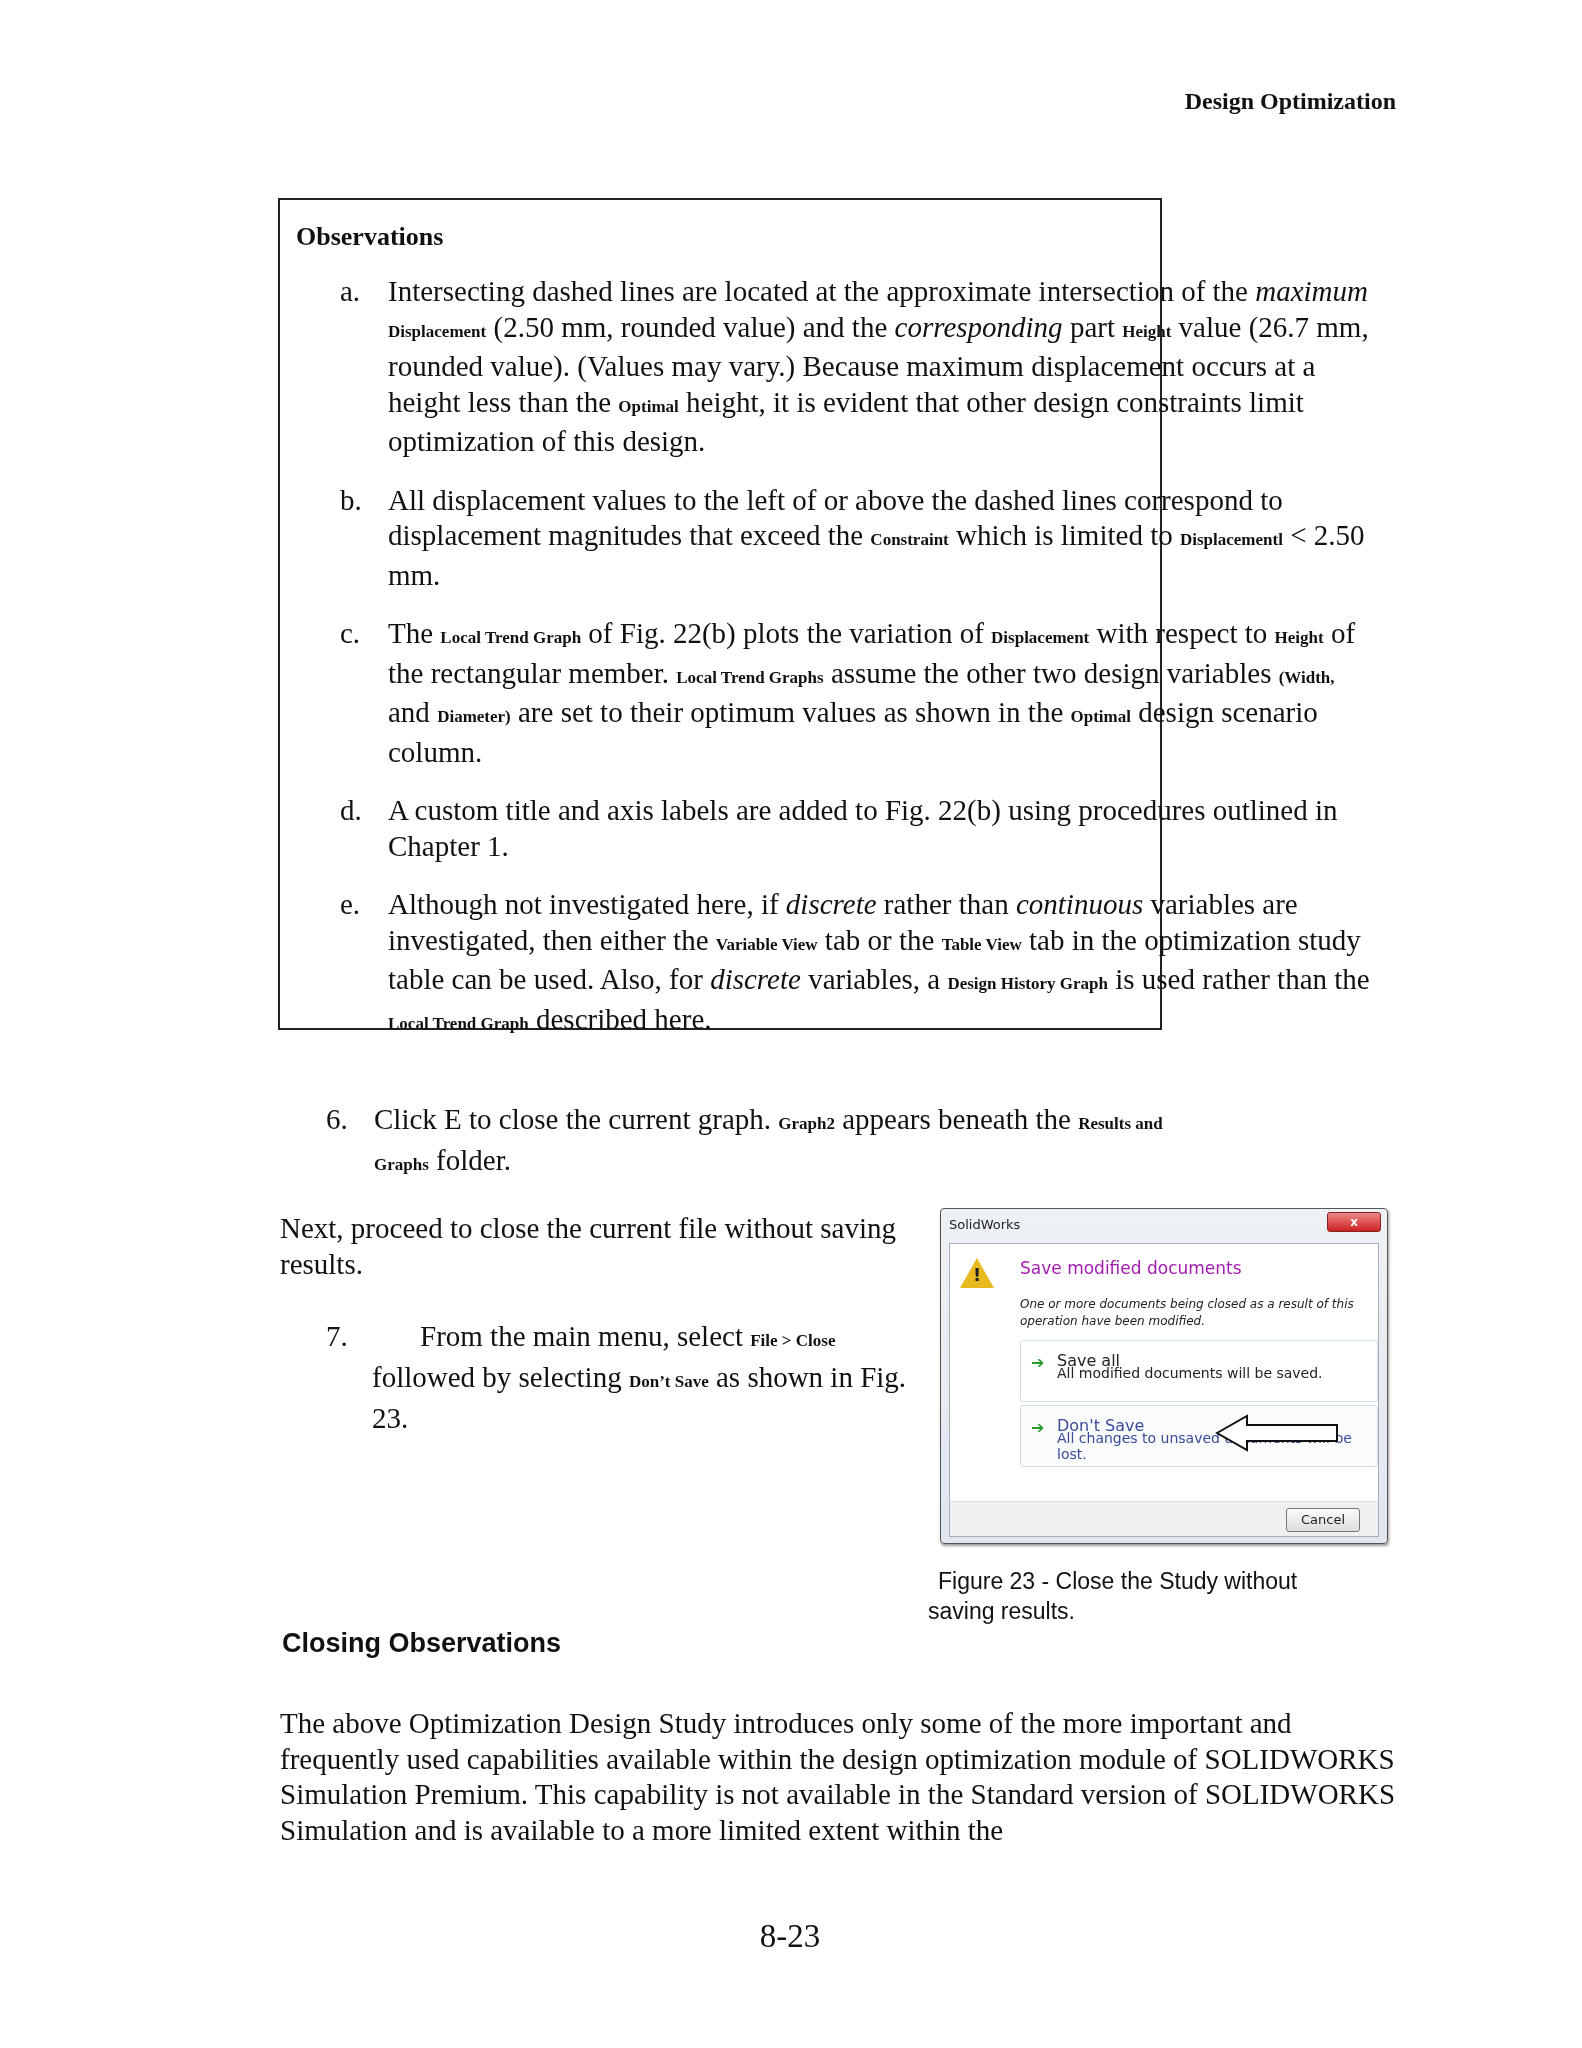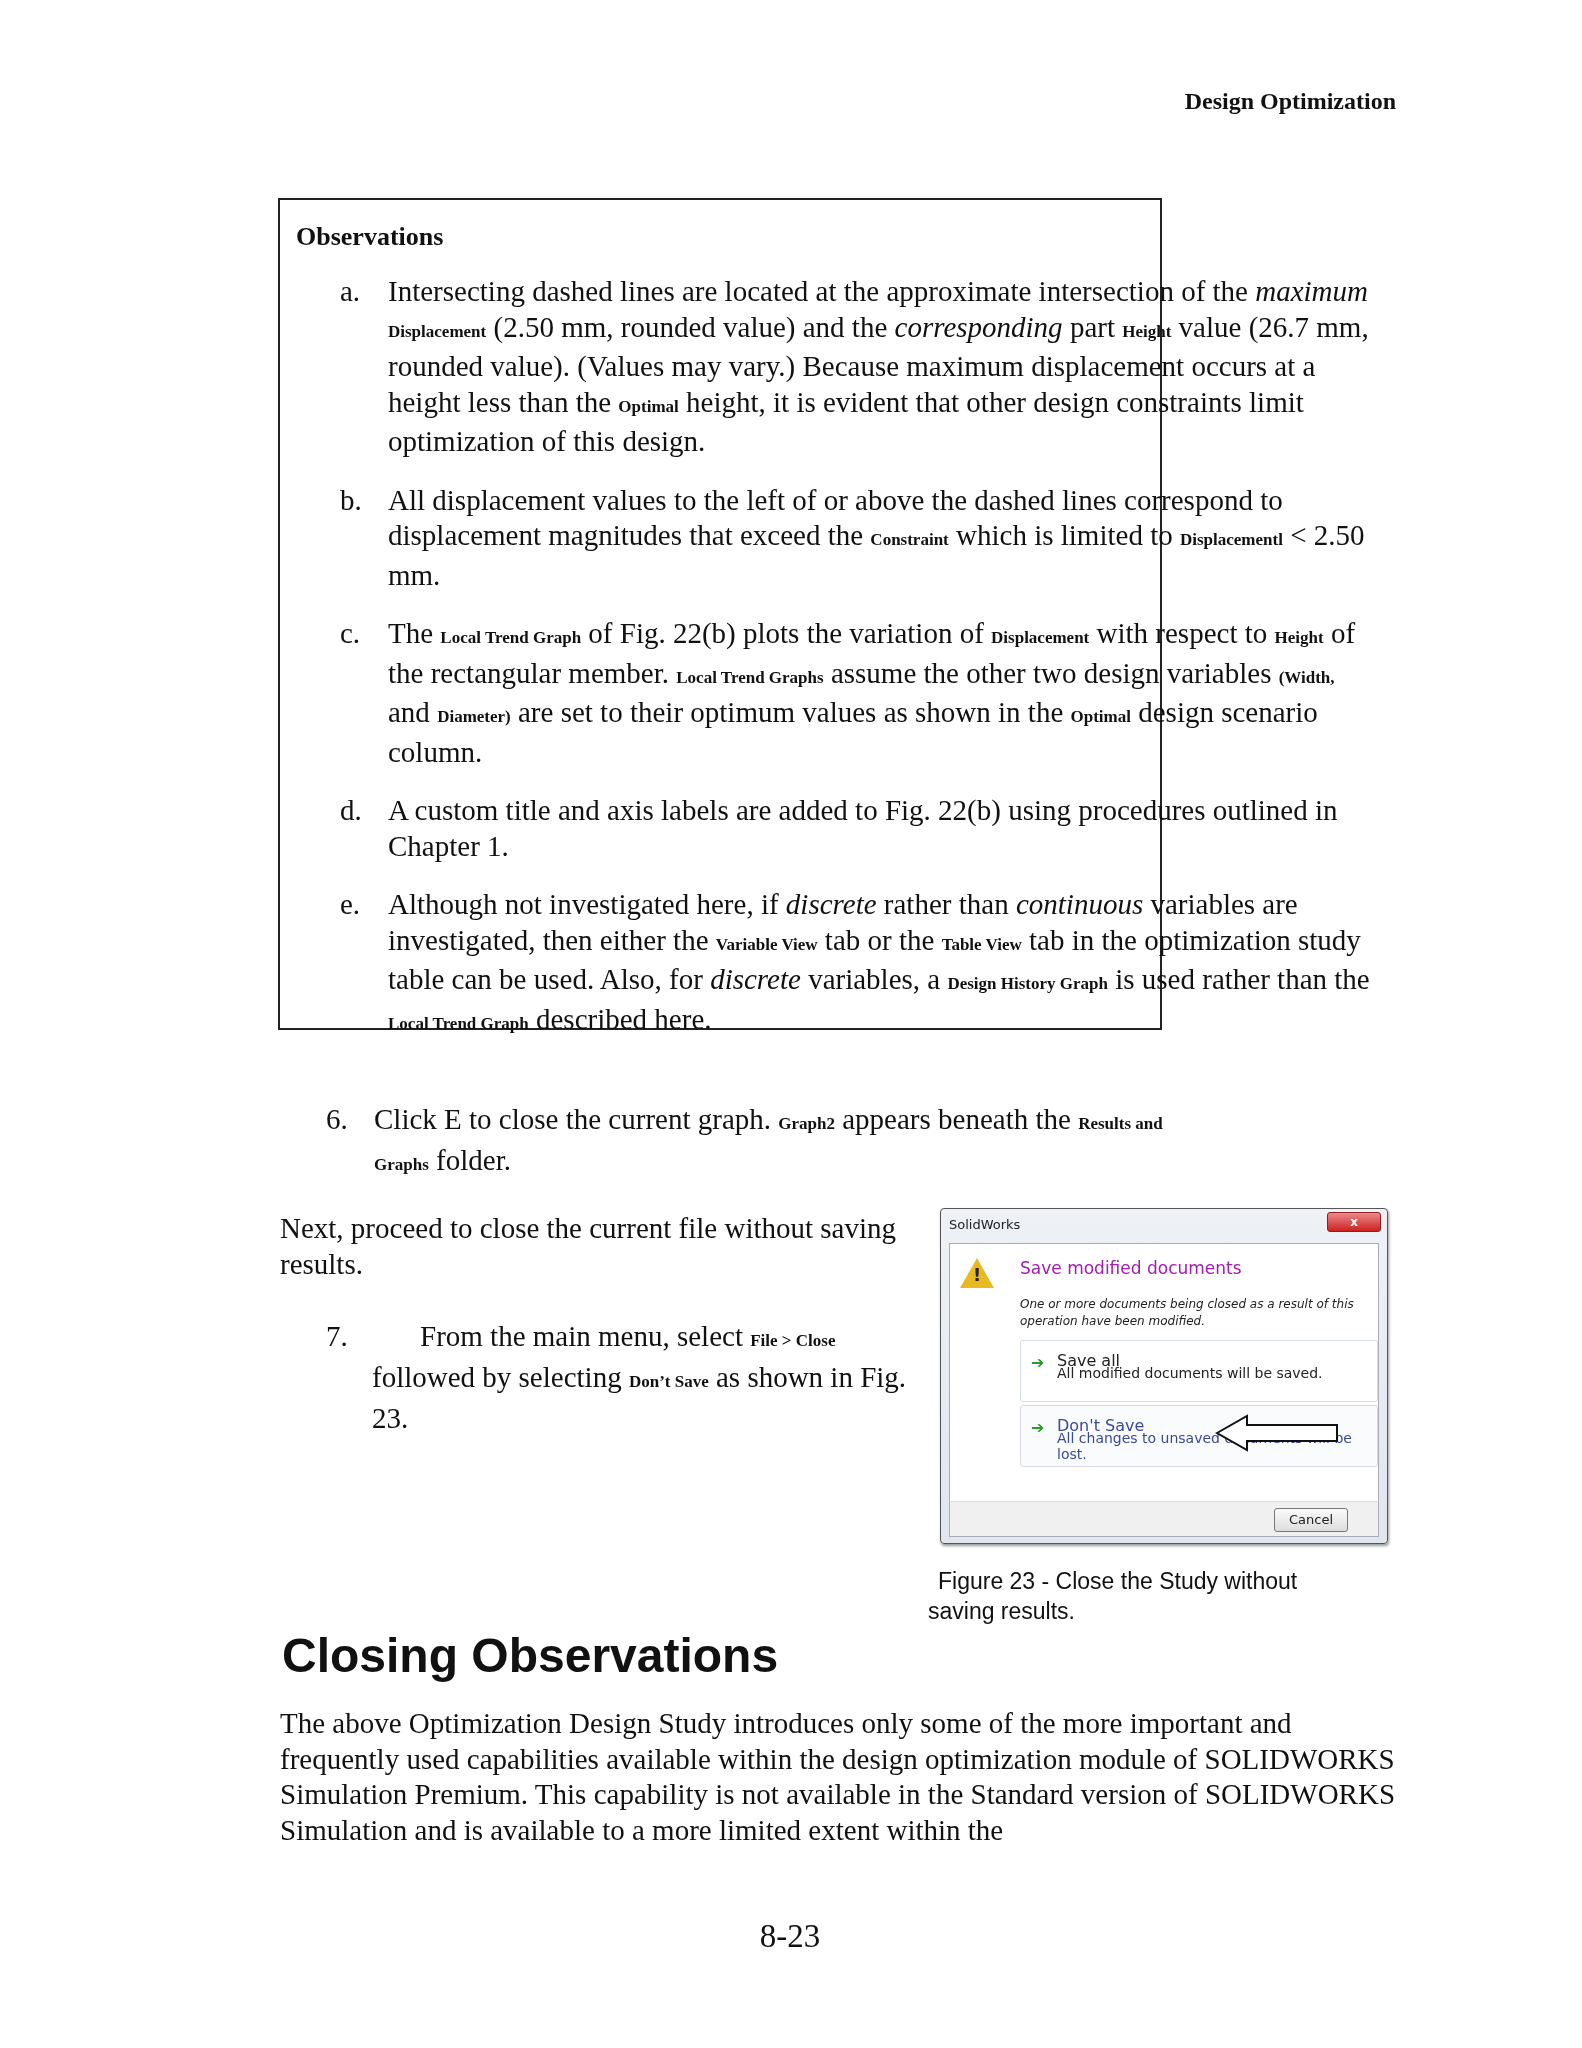--- a/index.html
+++ b/index.html
@@ -39,25 +39,25 @@
   .dlg-msg { position:absolute; left:70px; top:52px; width:350px; font-size:12px; line-height:17px; color:#222;font-style:italic; }
   .opt { position:absolute; left:70px; width:356px; height:60px; border:1px solid #cfe0ee; border-radius:3px; background:#fff; }
   .opt1 { top:96px; }
   .opt2 { top:161px; background:#fafbfc; border-color:#d8dce0; }
   .opt-arrow { position:absolute; left:10px; top:12px; color:#2a9a2a; font-size:16px; font-weight:bold; }
   .opt-label { position:absolute; left:36px; top:10px; font-size:16px; color:#222; }
   .opt2 .opt-label { color:#3a4a9a; }
   .opt-desc { position:absolute; left:36px; top:24px; font-size:14px; color:#222; }
   .opt2 .opt-desc { color:#3a4a9a; }
   .callout { position:absolute; left:194px; top:8px; }
-  .btn-cancel { position:absolute; right:30px; top:6px; width:72px; height:22px; border:1px solid #777; border-radius:3px;
+  .btn-cancel { position:absolute; right:18px; top:6px; width:72px; height:22px; border:1px solid #777; border-radius:3px;
                 background:linear-gradient(#fafafa,#ddd); font-size:13px; text-align:center; line-height:22px; color:#222; }
   .fig-cap { left:928px; top:1566px; width:440px; font-family:"Liberation Sans", sans-serif; font-size:23px; line-height:30px; }
   .fig-cap .l1 { padding-left:10px; }
-  .sec-h { left:282px; top:1628px; font-family:"Liberation Sans", sans-serif; font-weight:bold; font-size:48px; }
+  .sec-h { left:282px; top:1628px; font-family:"Liberation Sans", sans-serif; font-weight:bold; font-size:27px; }
   .para { left:280px; top:1706px; width:1120px; font-size:29px; line-height:35.5px; }
   .pgnum { left:700px; top:1918px; width:180px; text-align:center; font-size:33px; }
 </style>
 </head>
 <body>
 
 <div class="abs hdr">Design Optimization</div>
 
 <div class="abs obsbox">
   <div class="obs-title">Observations</div>

